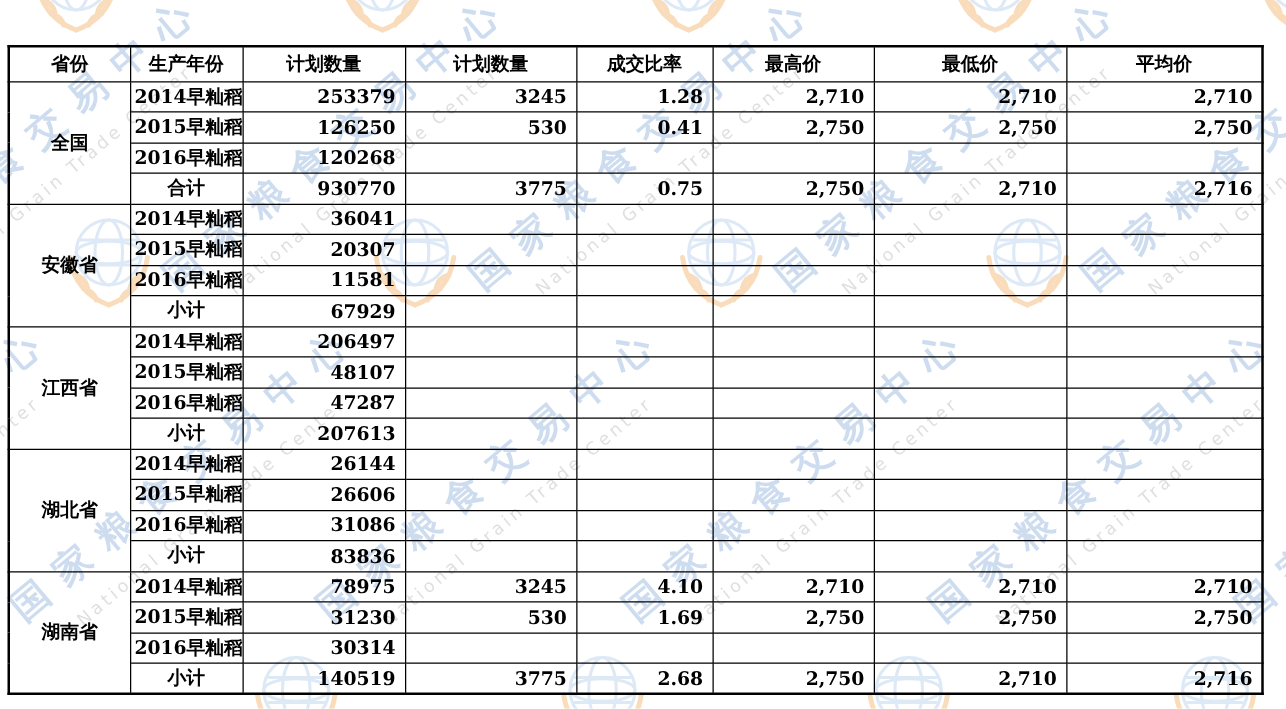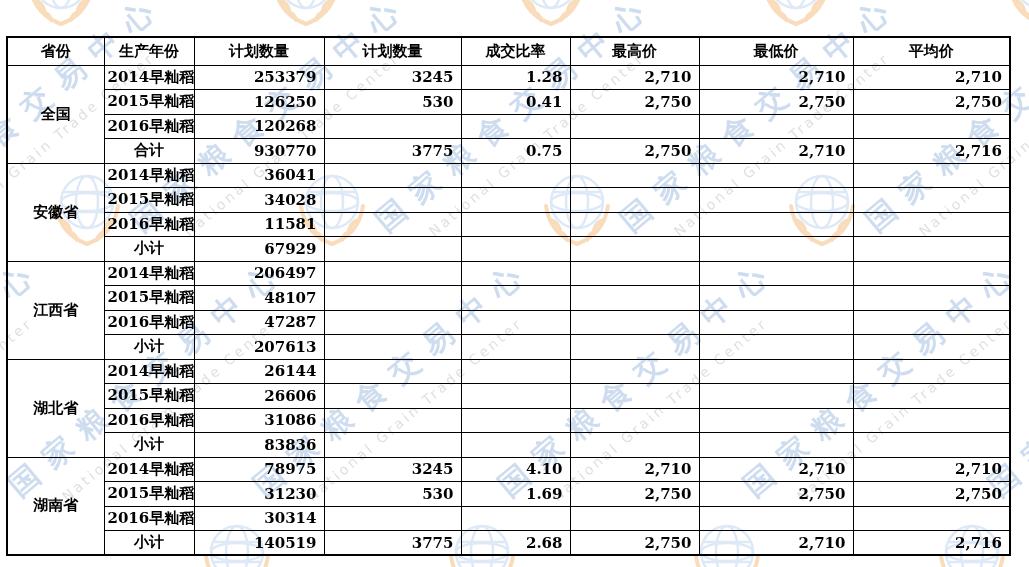--- a/index.html
+++ b/index.html
@@ -423,21 +423,21 @@
           <td class="year">2014早籼稻</td>
           <td class="num">36041</td>
           <td class="num"></td>
           <td class="num"></td>
           <td class="num"></td>
           <td class="num"></td>
           <td class="num"></td>
         </tr>
         <tr>
           <td class="year">2015早籼稻</td>
-          <td class="num">34028</td>
+          <td class="num">20307</td>
           <td class="num"></td>
           <td class="num"></td>
           <td class="num"></td>
           <td class="num"></td>
           <td class="num"></td>
         </tr>
         <tr>
           <td class="year">2016早籼稻</td>
           <td class="num">11581</td>
           <td class="num"></td>

